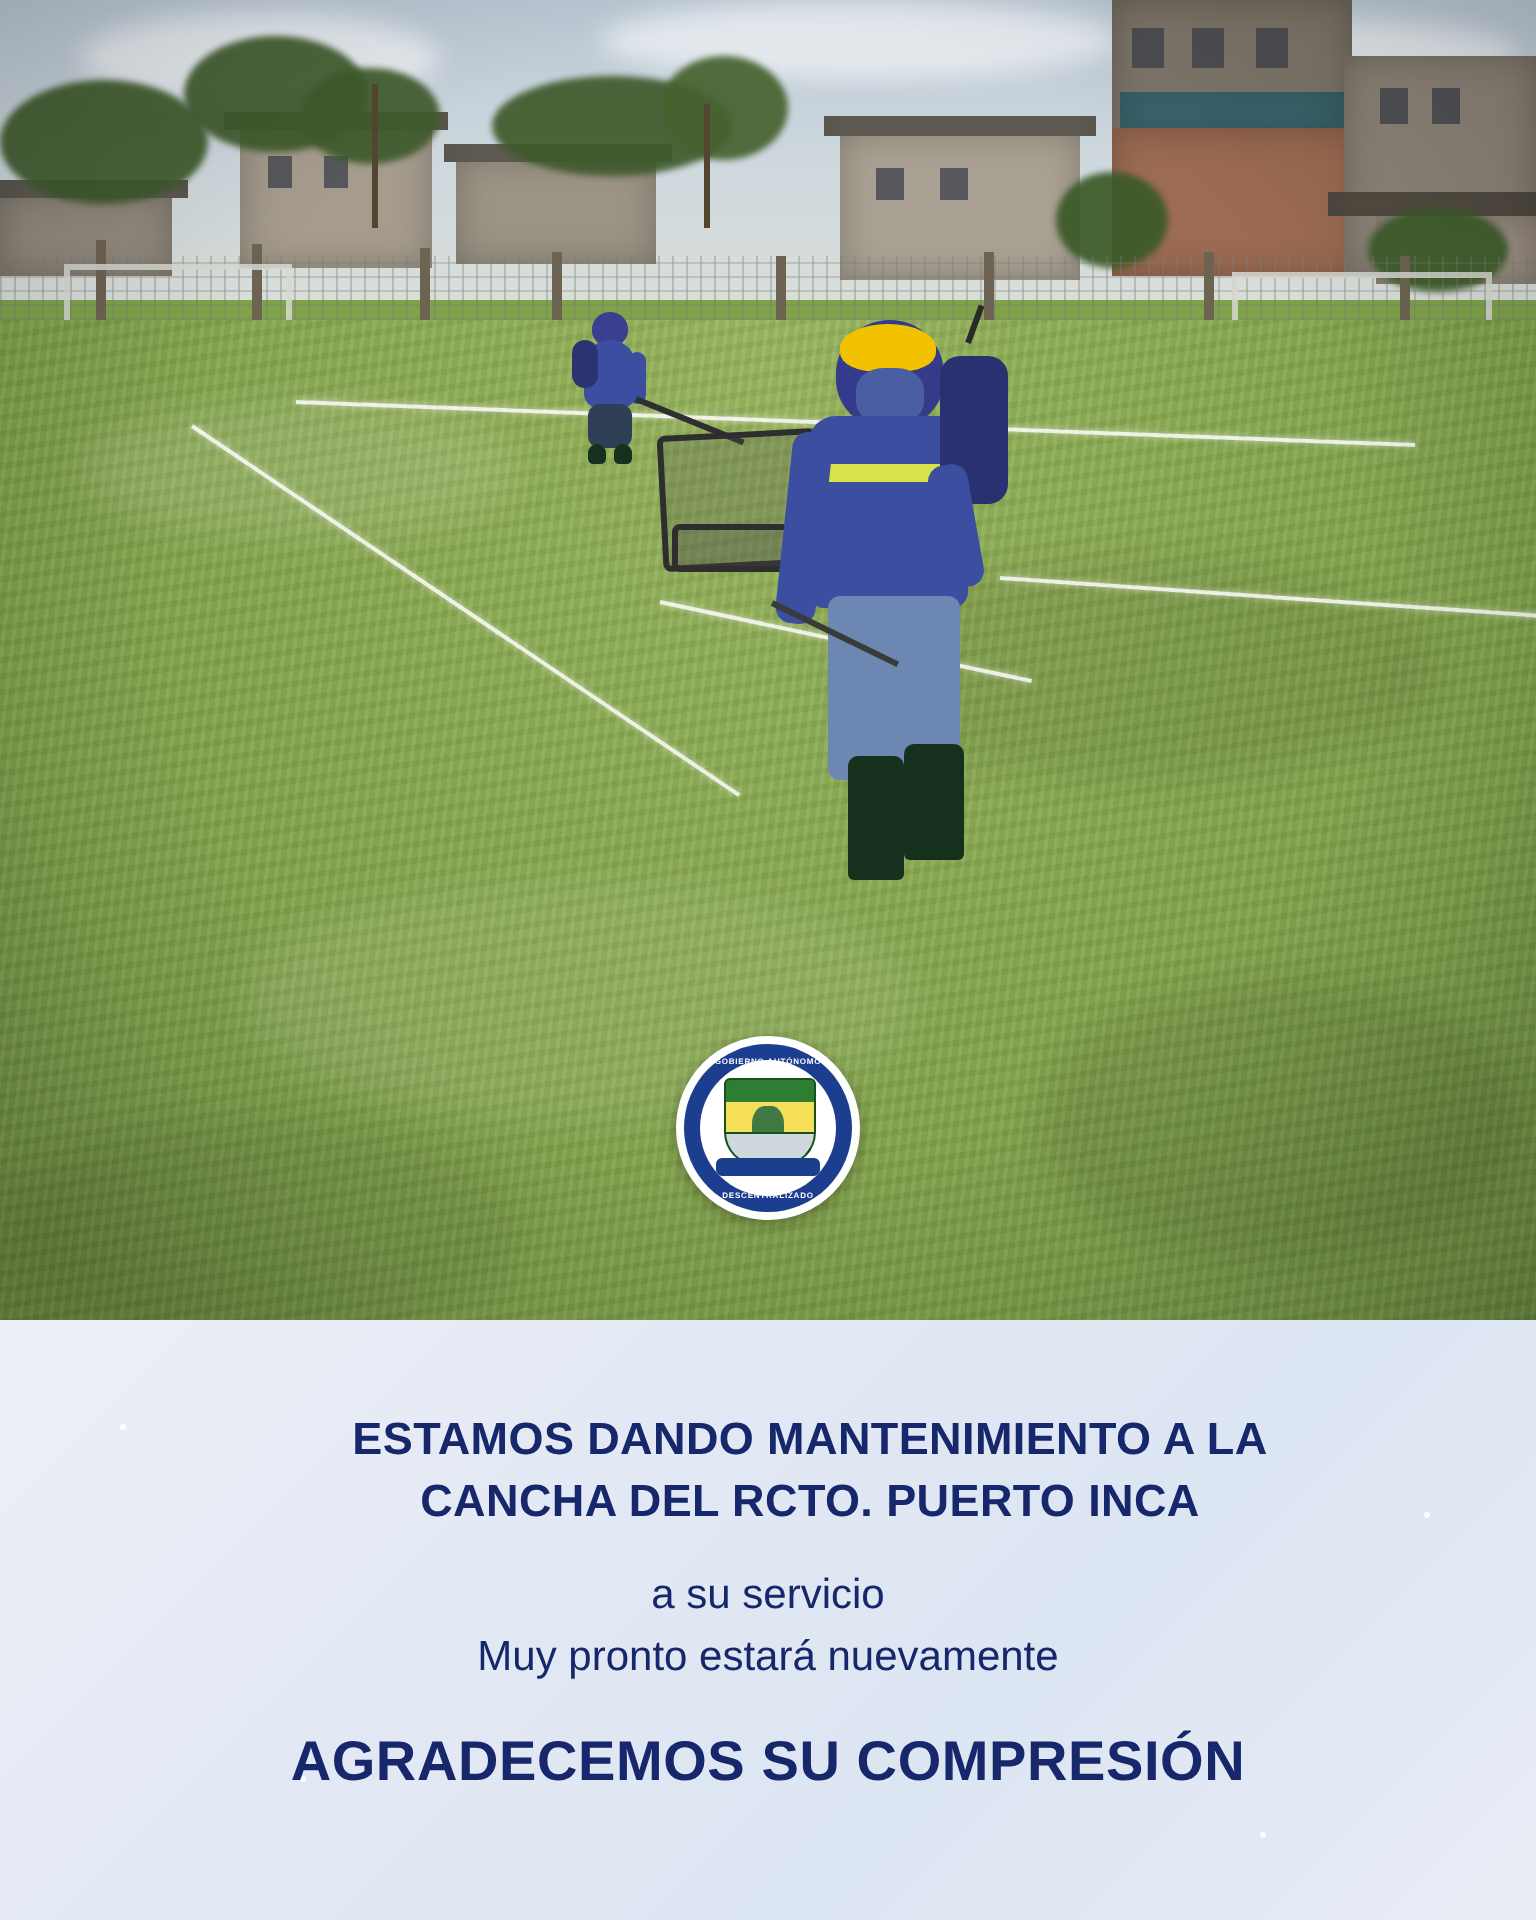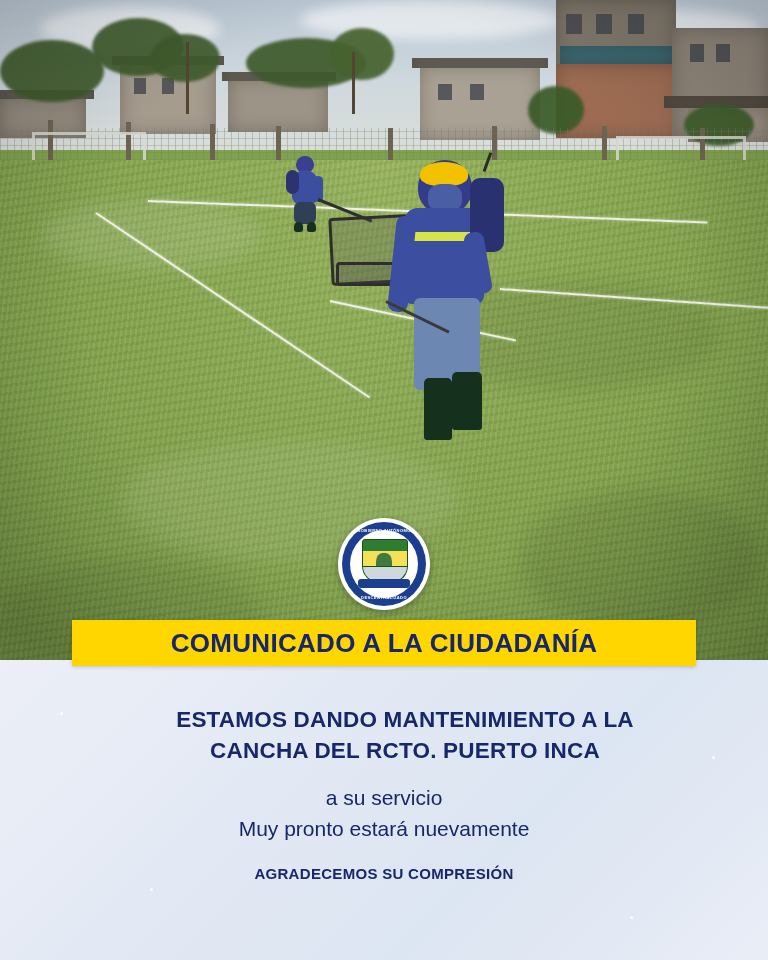--- a/index.html
+++ b/index.html
@@ -358,21 +358,21 @@
     font-size: 21px;
     font-weight: normal;
     line-height: 31px;
   }
   .thanks {
     position: absolute;
     left: 0;
     top: 205px;
     width: 768px;
     color: #17276b;
-    font-size: 15px;
+    font-size: 28px;
     font-weight: bold;
     letter-spacing: 0.3px;
   }
 </style>
 </head>
 <body>
 
 <div class="poster">
 
   <div class="photo" aria-label="Dos trabajadores municipales con uniforme azul y mochilas fumigadoras dando mantenimiento a una cancha de césped">
@@ -492,23 +492,20 @@
       <div class="crest">
         <div class="crest-top"></div>
         <div class="crest-mid"></div>
         <div class="crest-fig"></div>
         <div class="crest-bot"></div>
         <div class="crest-ribbon"></div>
       </div>
     </div>
   </div>
 
-  <div class="banner">
-    <span class="banner-text">COMUNICADO A LA CIUDADANÍA</span>
-  </div>
 
   <div class="panel">
     <div class="panel-speck" style="left:60px;  top:52px;"></div>
     <div class="panel-speck" style="left:712px; top:96px;"></div>
     <div class="panel-speck" style="left:150px; top:228px;"></div>
     <div class="panel-speck" style="left:630px; top:256px;"></div>
 
     <div class="headline">
       <div>ESTAMOS DANDO MANTENIMIENTO A LA</div>
       <div>CANCHA DEL RCTO. PUERTO INCA</div>

